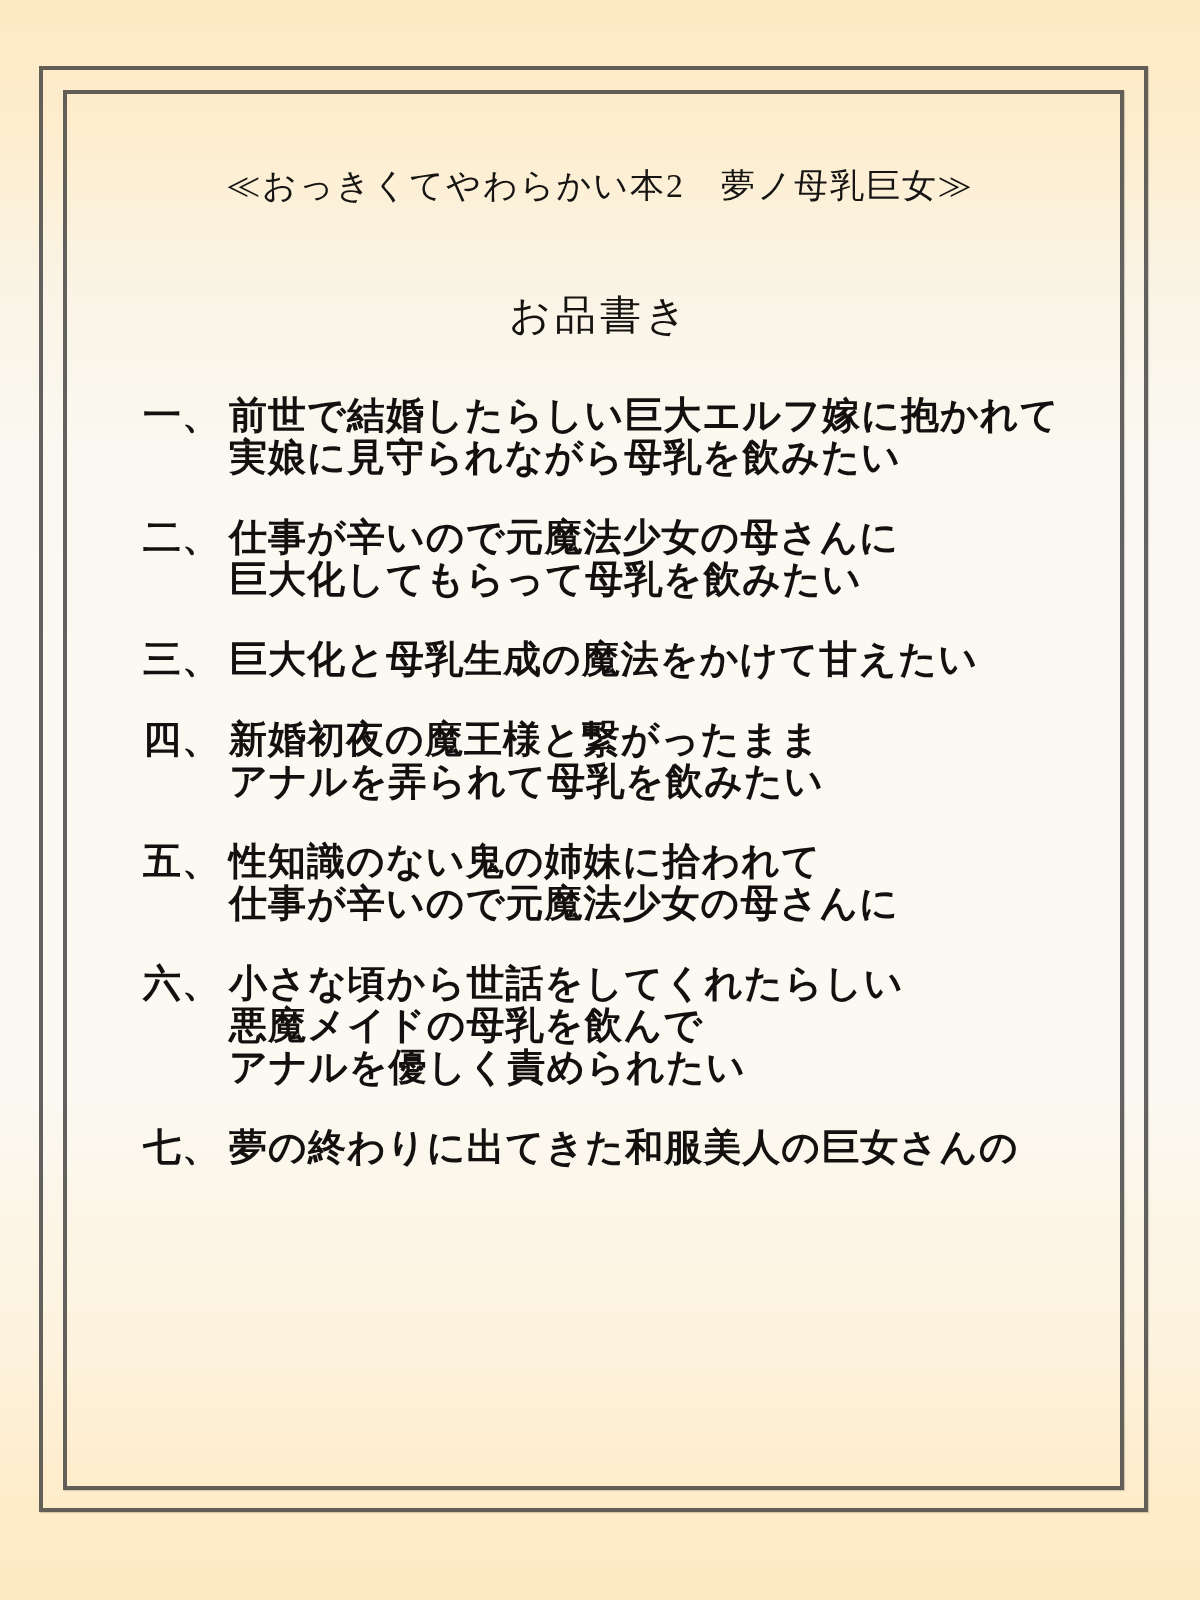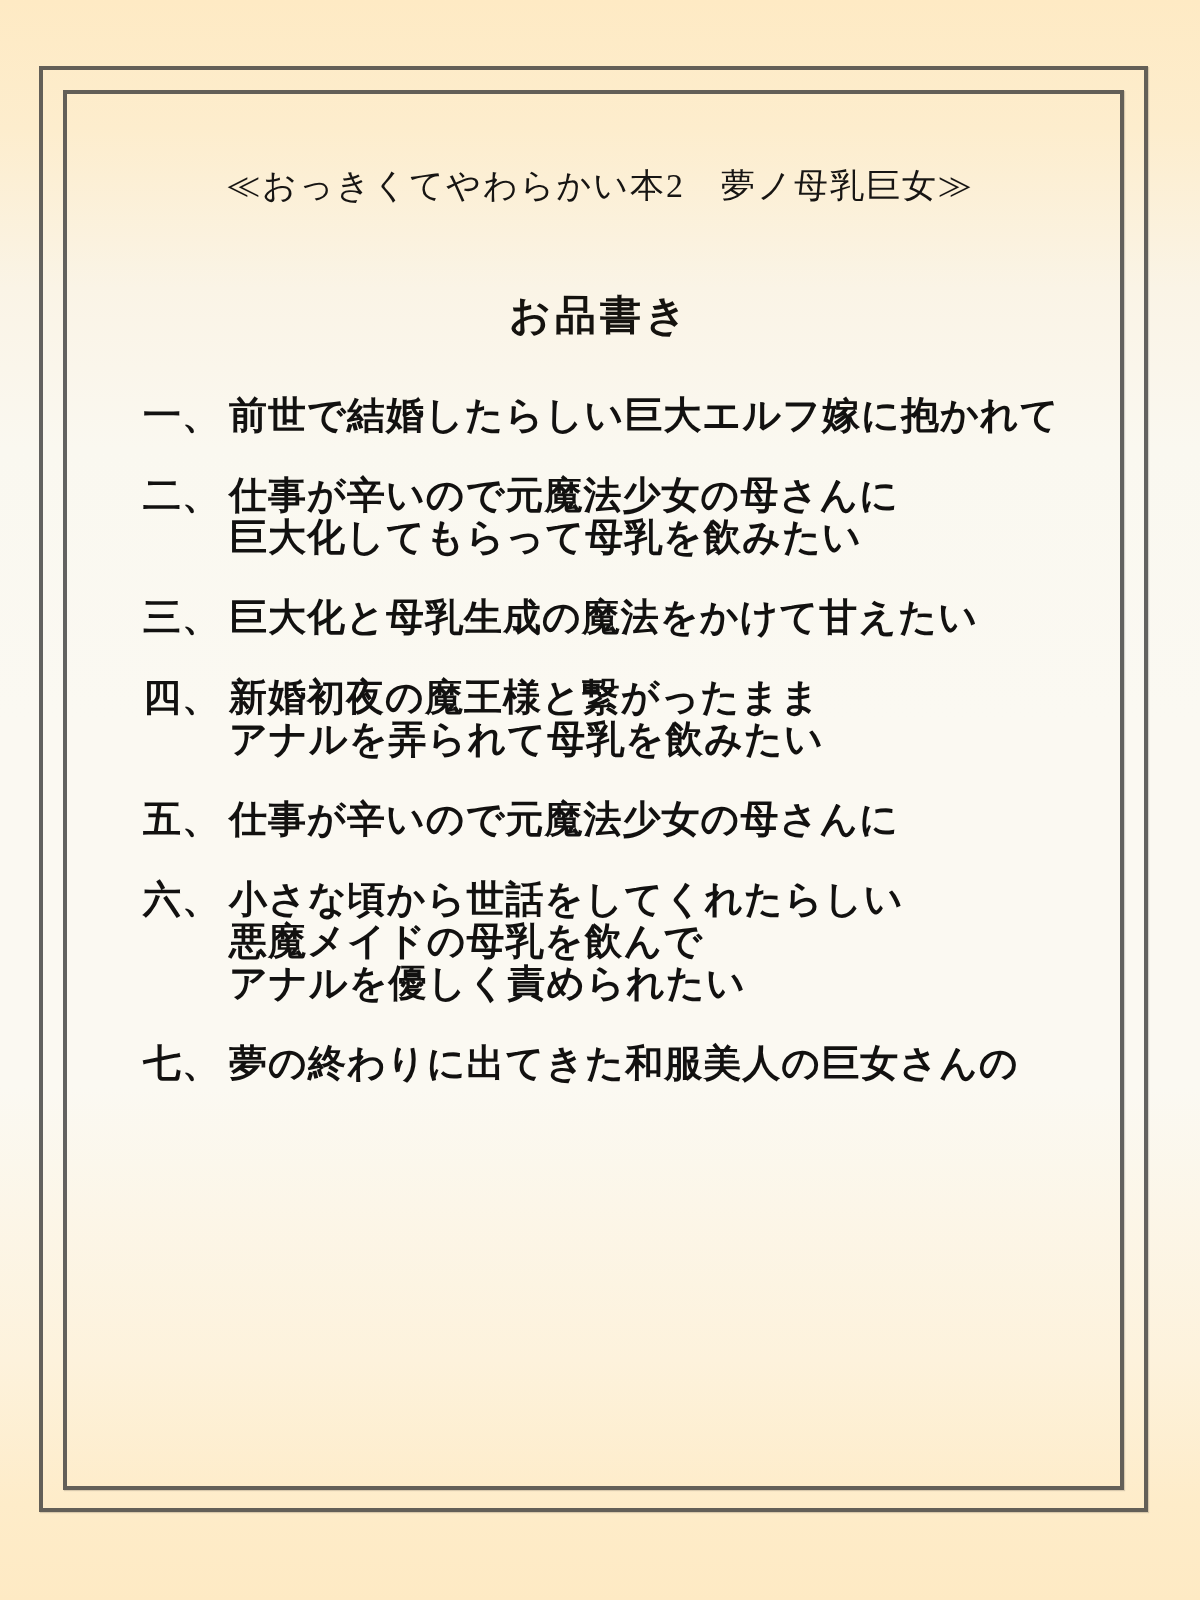--- a/index.html
+++ b/index.html
@@ -53,21 +53,21 @@
     color: #171513;
     white-space: nowrap;
   }
   .menu-heading {
     position: absolute;
     top: 288px;
     left: 0;
     width: 100%;
     text-align: center;
     font-size: 41px;
-    font-weight: bold;
+    font-weight: normal;
     letter-spacing: 4px;
     color: #15130f;
   }
   .menu-list {
     position: absolute;
     left: 143px;
     top: 394px;
     right: 90px;
     color: #121110;
   }
@@ -102,20 +102,21 @@
 <div class="book-title">≪おっきくてやわらかい本2　夢ノ母乳巨女≫</div>
 
 <div class="menu-heading">お品書き</div>
 
 <div class="menu-list">
 
   <div class="menu-item">
     <span class="item-number">一、</span>
     <div class="item-lines">
       <div class="item-line">前世で結婚したらしい巨大エルフ嫁に抱かれて</div>
+      <div class="item-line">実娘に見守られながら母乳を飲みたい</div>
     </div>
   </div>
 
   <div class="menu-item">
     <span class="item-number">二、</span>
     <div class="item-lines">
       <div class="item-line">仕事が辛いので元魔法少女の母さんに</div>
       <div class="item-line">巨大化してもらって母乳を飲みたい</div>
     </div>
   </div>
@@ -131,20 +132,21 @@
     <span class="item-number">四、</span>
     <div class="item-lines">
       <div class="item-line">新婚初夜の魔王様と繋がったまま</div>
       <div class="item-line">アナルを弄られて母乳を飲みたい</div>
     </div>
   </div>
 
   <div class="menu-item">
     <span class="item-number">五、</span>
     <div class="item-lines">
+      <div class="item-line">性知識のない鬼の姉妹に拾われて</div>
       <div class="item-line">仕事が辛いので元魔法少女の母さんに</div>
     </div>
   </div>
 
   <div class="menu-item">
     <span class="item-number">六、</span>
     <div class="item-lines">
       <div class="item-line">小さな頃から世話をしてくれたらしい</div>
       <div class="item-line">悪魔メイドの母乳を飲んで</div>
       <div class="item-line">アナルを優しく責められたい</div>

